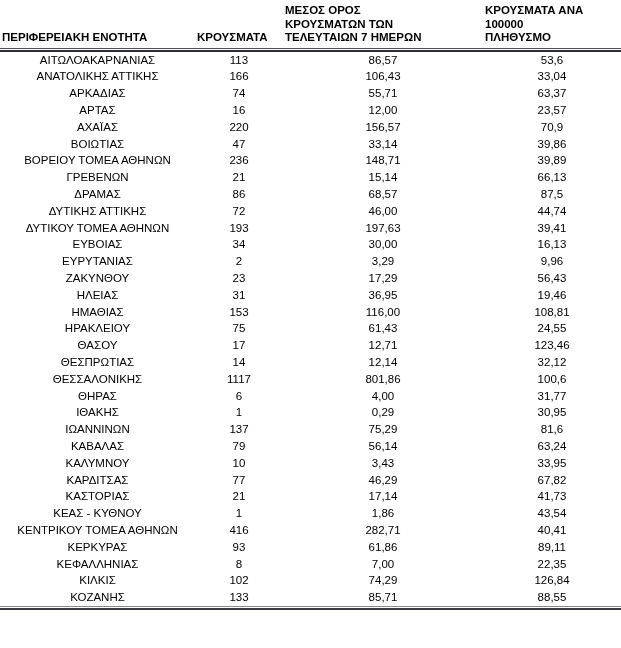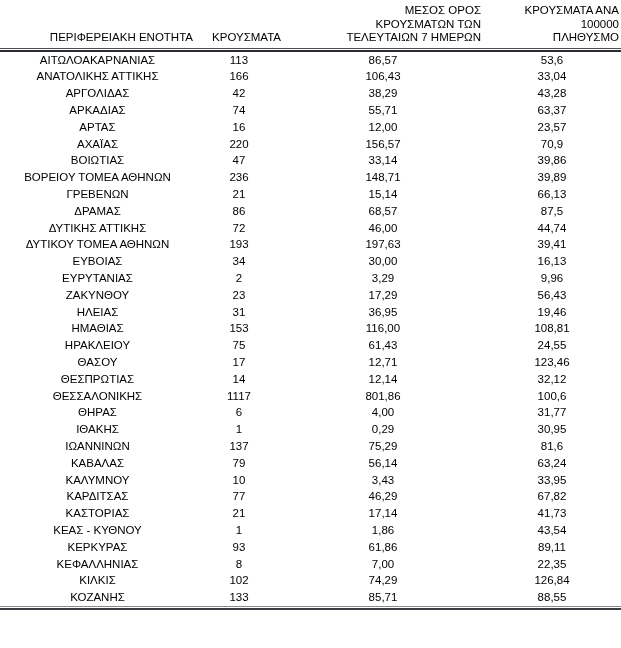--- a/index.html
+++ b/index.html
@@ -21,23 +21,23 @@
     width: 621px;
     font-size: 11.5px;
     line-height: 1.18;
   }
   col.c1 { width: 195px; }
   col.c2 { width: 88px; }
   col.c3 { width: 200px; }
   col.c4 { width: 138px; }
 
   th {
-    font-weight: normal;
+    font-weight: bold;
     vertical-align: bottom;
-    text-align: right;
+    text-align: left;
     white-space: pre-line;
     padding: 2px 2px 3px 2px;
     height: 48px;
     box-sizing: border-box;
   }
   tr.separator td {
     height: 4px;
     padding: 0;
     line-height: 0;
     font-size: 0;
@@ -98,26 +98,20 @@
         <td>86,57</td>
         <td>53,6</td>
       </tr>
       <tr>
         <td>ΑΝΑΤΟΛΙΚΗΣ ΑΤΤΙΚΗΣ</td>
         <td>166</td>
         <td>106,43</td>
         <td>33,04</td>
       </tr>
       <tr>
-        <td>ΑΡΓΟΛΙΔΑΣ</td>
-        <td>42</td>
-        <td>38,29</td>
-        <td>43,28</td>
-      </tr>
-      <tr>
         <td>ΑΡΚΑΔΙΑΣ</td>
         <td>74</td>
         <td>55,71</td>
         <td>63,37</td>
       </tr>
       <tr>
         <td>ΑΡΤΑΣ</td>
         <td>16</td>
         <td>12,00</td>
         <td>23,57</td>
@@ -258,20 +252,26 @@
         <td>ΚΑΣΤΟΡΙΑΣ</td>
         <td>21</td>
         <td>17,14</td>
         <td>41,73</td>
       </tr>
       <tr>
         <td>ΚΕΑΣ - ΚΥΘΝΟΥ</td>
         <td>1</td>
         <td>1,86</td>
         <td>43,54</td>
+      </tr>
+      <tr>
+        <td>ΚΕΝΤΡΙΚΟΥ ΤΟΜΕΑ ΑΘΗΝΩΝ</td>
+        <td>416</td>
+        <td>282,71</td>
+        <td>40,41</td>
       </tr>
       <tr>
         <td>ΚΕΡΚΥΡΑΣ</td>
         <td>93</td>
         <td>61,86</td>
         <td>89,11</td>
       </tr>
       <tr>
         <td>ΚΕΦΑΛΛΗΝΙΑΣ</td>
         <td>8</td>

